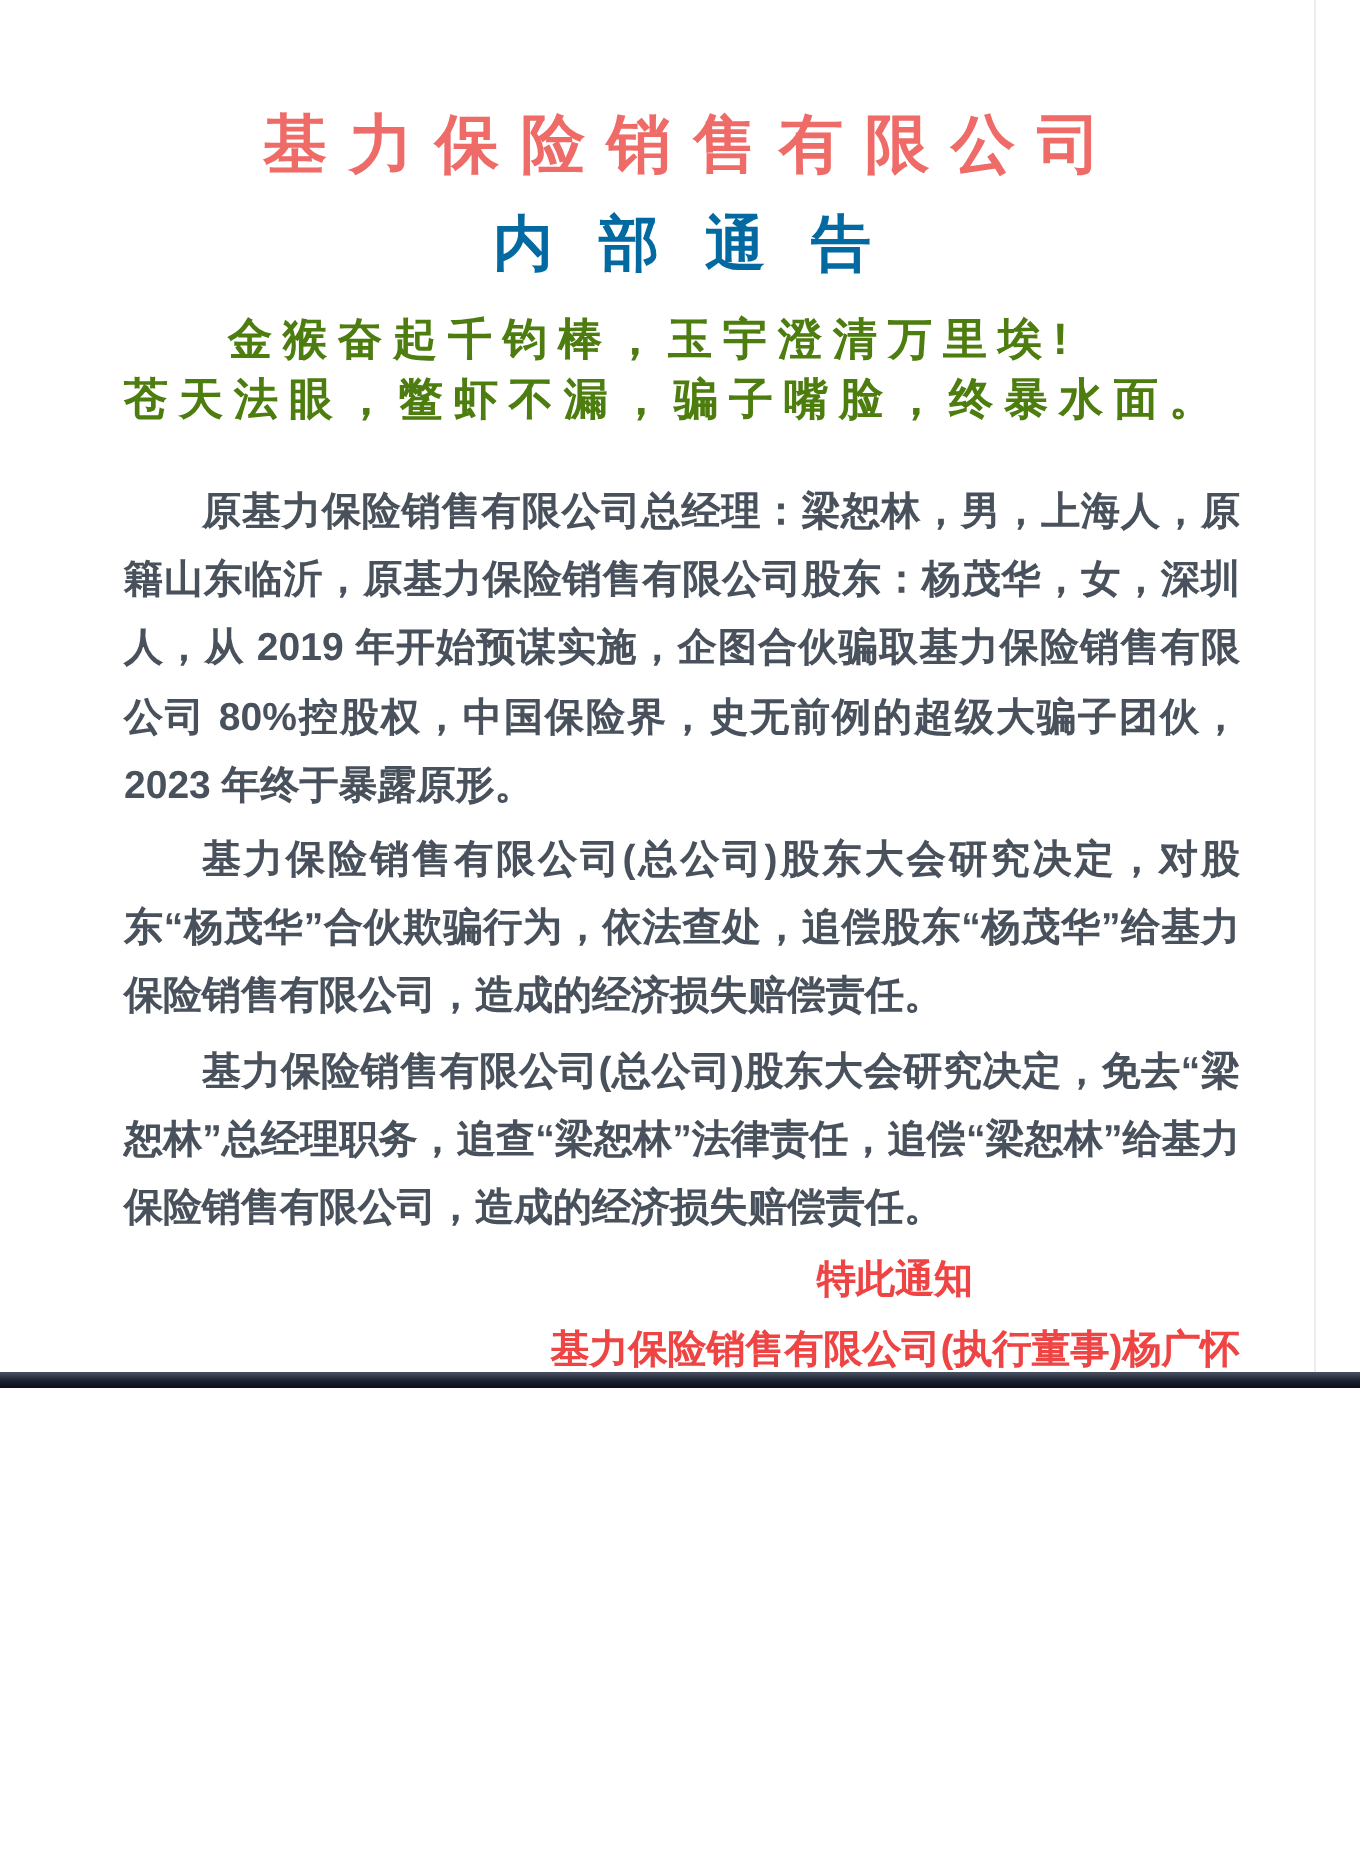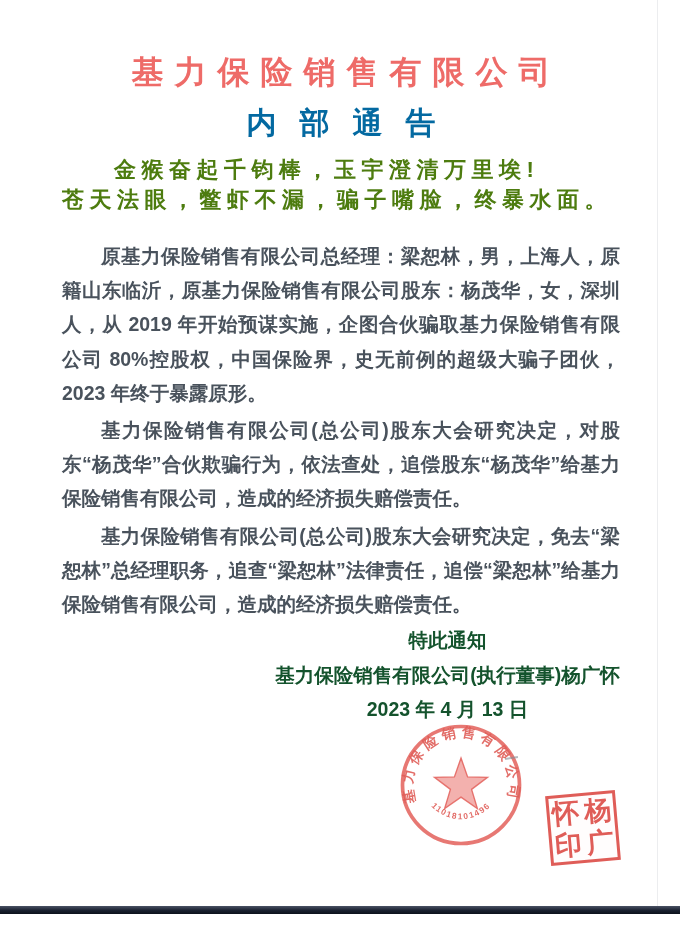--- a/index.html
+++ b/index.html
@@ -1,17 +1,17 @@
 <!DOCTYPE html>
 <html><head>
 <meta charset="utf-8">
 <style>
   html,body { margin:0; padding:0; background:#ffffff; }
   .page {
-    position:relative; width:680px; height:914px; background:#ffffff;
+    position:relative; width:680px; height:694px; background:#ffffff;
     overflow:hidden; font-family:"Liberation Sans", sans-serif;
   }
   .doc {
     position:absolute; inset:0; padding:50px 60px 0 62px;
     color:#49525c; font-weight:700;
   }
   .title {
     margin:0; text-align:center; color:#ee6b68; font-size:32px;
     letter-spacing:11px; text-indent:11px; line-height:44px; font-weight:700;
   }
@@ -20,21 +20,21 @@
     letter-spacing:23px; text-indent:23px; line-height:40px; font-weight:700;
   }
   .slogan { margin:0; font-size:22px; line-height:30px; letter-spacing:5.5px; color:#4d7c0f; }
   .slogan-1 { margin-top:12px; text-indent:52px; }
   .para {
     margin:3px 0 0; font-size:19.5px; line-height:34.2px;
     text-align:justify; text-indent:2em; color:#49525c;
   }
   .para-1 { margin-top:24px; }
   .sign-block { width:345px; margin:2px 0 0 auto; text-align:center; }
-  .sign-line { margin:0; font-size:19.5px; line-height:34.4px; color:#14532d; }
+  .sign-line { margin:0; font-size:19.5px; line-height:34.4px; color:#ef4444; }
 
   .round-seal {
     position:absolute; left:396px; top:720px; width:130px; height:130px;
     mix-blend-mode:multiply; opacity:0.92;
   }
   .round-seal svg { display:block; }
   .seal-ring { fill:none; stroke:#e0524c; stroke-width:4; opacity:0.85; }
   .seal-star { fill:#e8655f; fill-opacity:0.55; stroke:#e0524c; stroke-width:1.5; stroke-opacity:0.85; }
   .ring-text { fill:#dd4f49; font-size:15px; font-weight:700; letter-spacing:5px; opacity:0.9;
                font-family:"Liberation Sans", sans-serif; }

